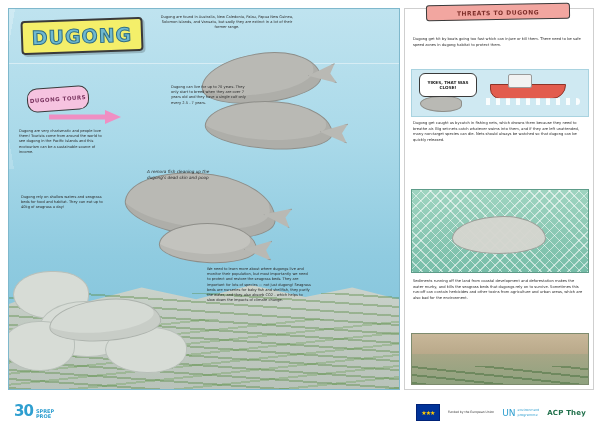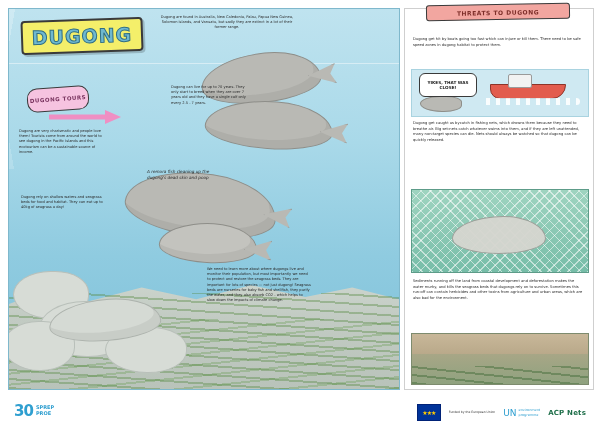--- a/index.html
+++ b/index.html
@@ -151,21 +151,21 @@
   .runoff-panel{
     position:absolute;left:410px;top:332px;width:176px;height:48px;
     background:linear-gradient(#b8a98b,#8fa27f);
     border:1px solid #7d8b6e;
   }
   
   .footer{
     position:absolute;left:0;bottom:0;width:600px;height:34px;background:#ffffff;
   }
   .sprep{
-    position:absolute;left:14px;bottom:4px;display:flex;align-items:center;gap:3px;
+    position:absolute;left:14px;bottom:4px;display:flex;align-items:flex-end;gap:3px;
   }
   .sprep .num{font-size:15px;font-weight:bold;color:#2f9fd0;letter-spacing:-1px;}
   .sprep .lbl{font-size:5px;font-weight:bold;color:#2f9fd0;line-height:1.15;}
   .logos{
     position:absolute;right:14px;bottom:3px;display:flex;align-items:center;gap:8px;
   }
   .eu-flag{
     width:22px;height:15px;background:#003399;border:1px solid #002277;
     display:flex;align-items:center;justify-content:center;
   }
@@ -280,17 +280,17 @@
         <span class="eu-stars">★★★</span>
       </div>
       <div class="eu-cap">Funded by the European Union</div>
       <div class="un-logo">
         <span class="un-mark">UN</span>
         <span>
           <span class="un-txt" style="display:block">environment</span>
           <span class="un-txt" style="display:block">programme</span>
         </span>
       </div>
-      <div class="acp">ACP Nets</div>
+      <div class="acp">ACP They</div>
     </div>
   </div>
 
 </div>
 
 </body></html>

